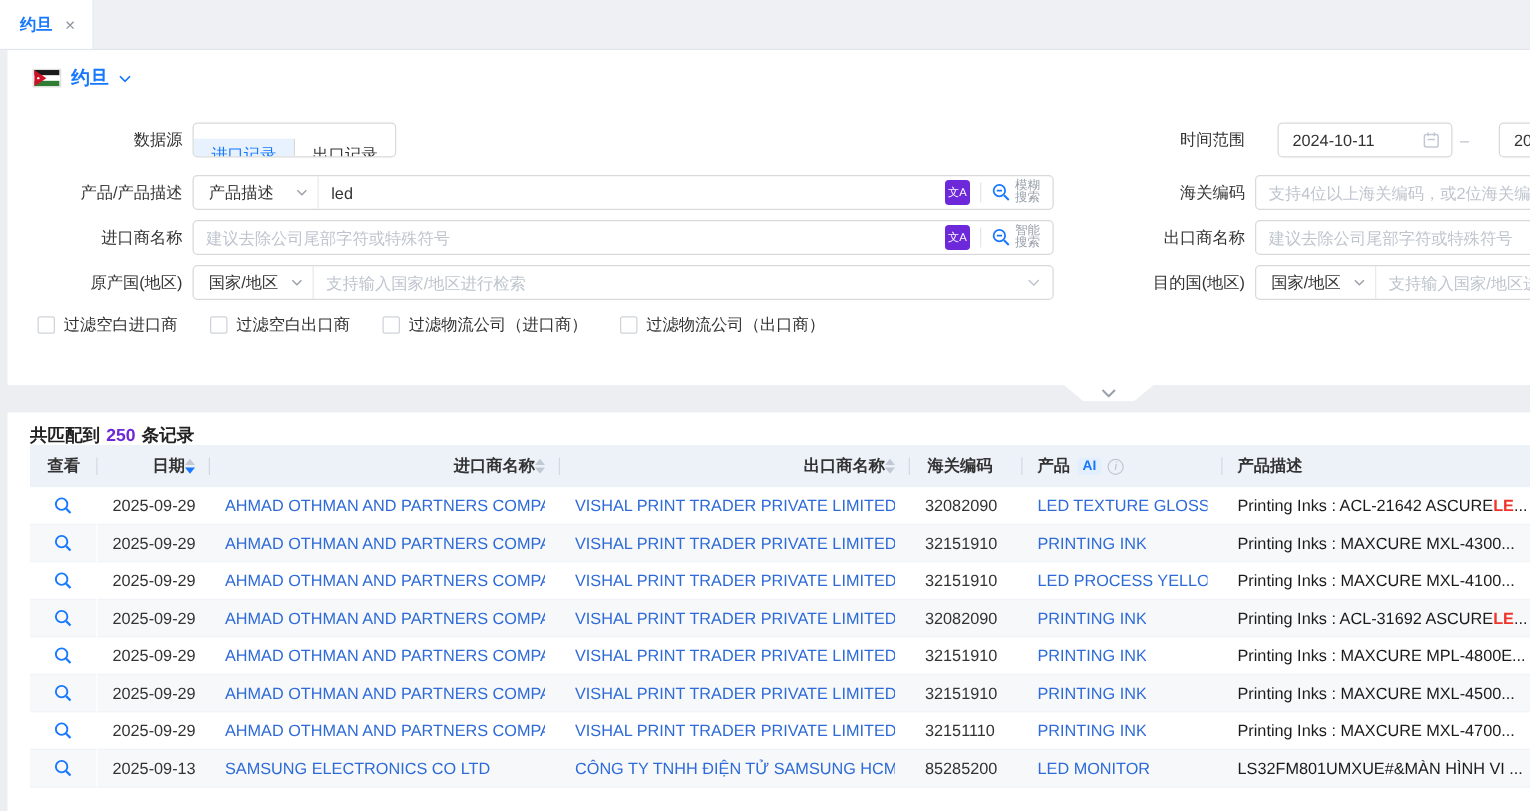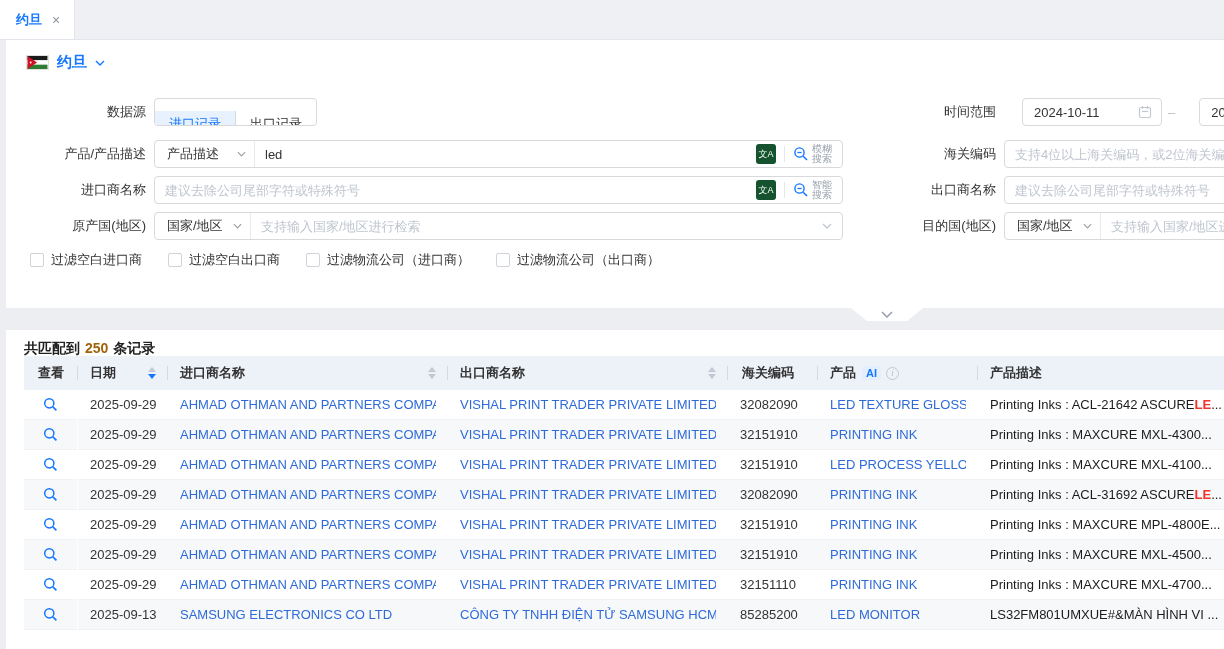--- a/index.html
+++ b/index.html
@@ -33,51 +33,51 @@
   .seg-opt.unsel { border-left:1px solid #d9d9d9; color:#333; }
 
   .igroup { display:flex; align-items:center; height:28px; border:1px solid #d9d9d9; border-radius:4px; background:#fff; }
   .w-main { width:689px; }
   .w-side { width:300px; }
   .gsel { display:flex; align-items:center; justify-content:space-between; padding:0 8px 0 12px; border-right:1px solid #e9e9e9; height:100%; color:#333; cursor:pointer; flex:0 0 auto; }
   .gsel.w100 { width:100px; } .gsel.w96 { width:96px; }
   .ginput { flex:1 1 auto; border:0; outline:none; padding:0 10px; font:inherit; color:#333; background:transparent; min-width:0; }
   .ginput::placeholder { color:#bfc5ce; }
   .vdiv { width:1px; height:16px; background:#e4e7ec; margin:0 8px; flex:0 0 auto; }
-  .tr-icon { width:20px; height:20px; border-radius:3px; background:#14532d; color:#fff; font-size:9px; line-height:20px; text-align:center; cursor:pointer; flex:0 0 auto; }
+  .tr-icon { width:20px; height:20px; border-radius:3px; background:#6d28d9; color:#fff; font-size:9px; line-height:20px; text-align:center; cursor:pointer; flex:0 0 auto; }
   .mode-btn { display:flex; align-items:center; gap:3px; padding-right:10px; cursor:pointer; flex:0 0 auto; }
   .mode-txt { font-size:10px; line-height:10px; color:#98a0ab; }
   .end-chevron { margin-right:10px; flex:0 0 auto; }
 
   .date-input { width:140px; height:28px; border:1px solid #d9d9d9; border-radius:4px; background:#fff; display:flex; align-items:center; justify-content:space-between; padding:0 9px 0 11px; color:#333;margin-left:18px; }
   .date-dash { color:#b9bec6; margin:0 6px; }
 
   .cbrow { position:absolute; left:24px; top:211px; display:flex; gap:26px; align-items:center; }
   .cb { display:flex; align-items:center; gap:7px; cursor:pointer; }
   .cb-box { width:14px; height:14px; border:1px solid #cfd3da; border-radius:2px; background:#fff; }
 
   .collapse-tab { position:absolute; left:845px; bottom:-13px; width:72px; height:13px; background:#fff; clip-path:polygon(0 0,100% 0,78% 100%,22% 100%); display:flex; align-items:center; justify-content:center; cursor:pointer; }
 
   
   .panel-results { position:absolute; top:330px; left:6px; right:0; height:339px; background:#fff; }
   .summary { position:absolute; left:18px; top:10px; font-weight:bold; font-size:14px; color:#222; }
-  .summary .cnt { color:#a16207; margin:0 5px; }
+  .summary .cnt { color:#6d28d9; margin:0 5px; }
 
   .tbl { position:absolute; left:18px; top:26px; right:0; }
   .thead { display:flex; height:34px; background:#edf1f8; font-weight:bold; color:#333; }
   .th { position:relative; display:flex; align-items:center; height:34px; padding:0 12px; }
   .th:not(:last-child)::after { content:''; position:absolute; right:0; top:10px; width:1px; height:14px; background:#d4dae4; }
   .c-view { width:54px; flex:0 0 auto; justify-content:center; padding:0; }
   .c-date { width:90px; flex:0 0 auto; }
   .c-imp  { width:280px; flex:0 0 auto; }
   .c-exp  { width:280px; flex:0 0 auto; }
   .c-hs   { width:90px; flex:0 0 auto; padding:0 0 0 14px; }
   .c-prod { width:160px; flex:0 0 auto; }
   .c-desc { flex:1 1 auto; min-width:0; }
-  .th.c-date, .th.c-imp, .th.c-exp { justify-content:space-between;gap:16px; }
+  .th.c-date, .th.c-imp, .th.c-exp { justify-content:flex-end; }
   .sorter { display:flex; flex-direction:column; gap:2px; cursor:pointer; }
   .car-up { width:0; height:0; border-left:4px solid transparent; border-right:4px solid transparent; border-bottom:5px solid #c3c9d4; }
   .car-down { width:0; height:0; border-left:4px solid transparent; border-right:4px solid transparent; border-top:5px solid #c3c9d4; }
   .car-down.active { border-top-color:#1677ff; }
   .ai-badge { background:#e3efff; color:#1677ff; font-size:11px; font-weight:bold; border-radius:3px; padding:1px 4px; margin-left:6px; }
   .info-ic { width:13px; height:13px; border:1px solid #c2c8d2; border-radius:50%; color:#b6bcc7; font-size:9px; font-weight:normal; line-height:11px; text-align:center; margin-left:5px; font-style:italic; }
 
   .trow { display:flex; height:30px; align-items:center; background:#fff; border-bottom:1px solid #f0f2f5; }
   .trow.alt { background:#f7f8fa; }
   .td { display:flex; align-items:center; height:30px; padding:0 12px; white-space:nowrap; overflow:hidden; }

